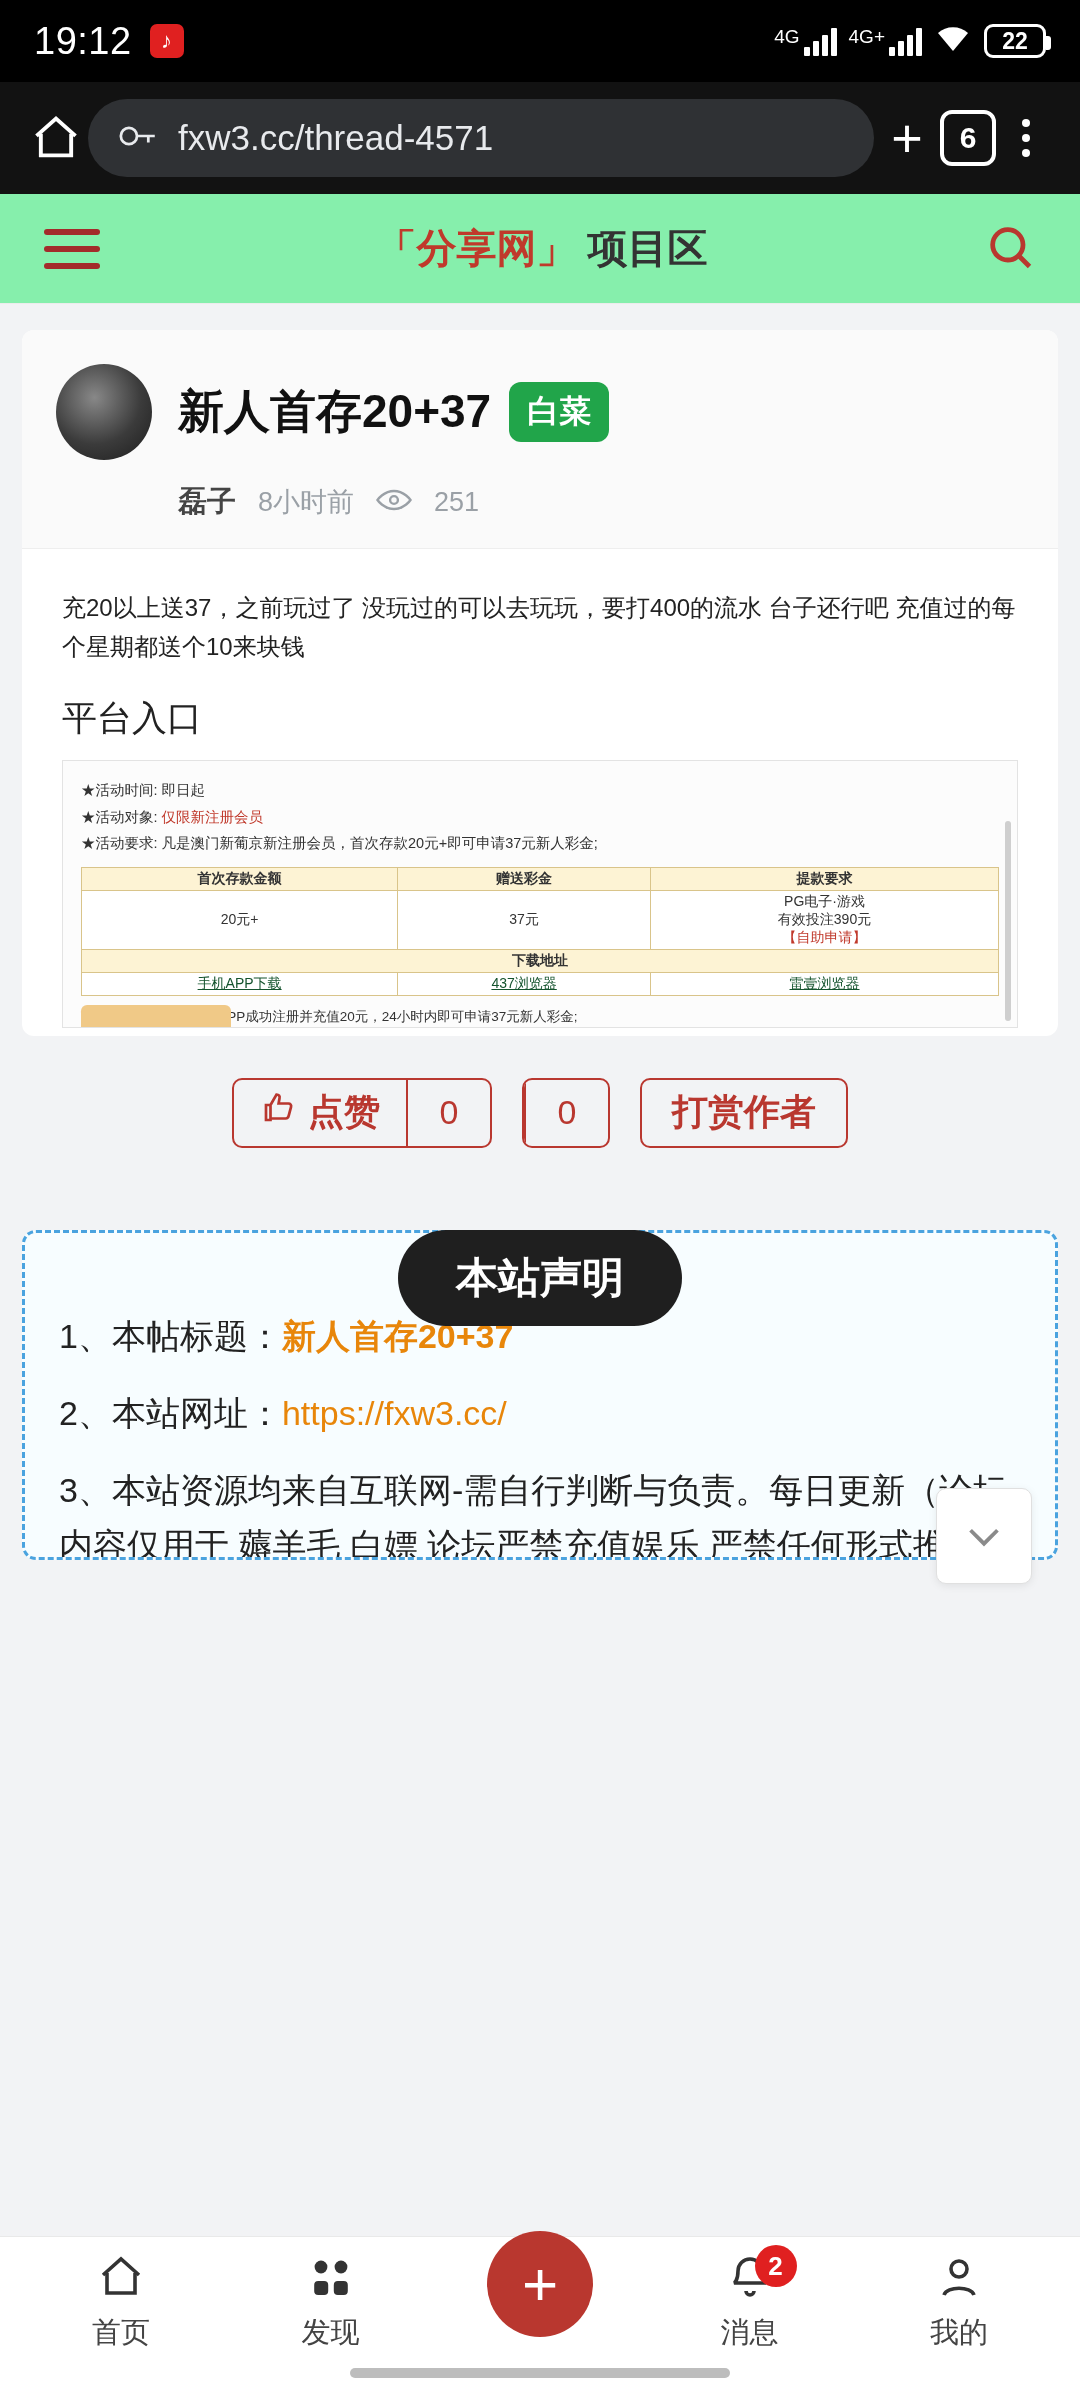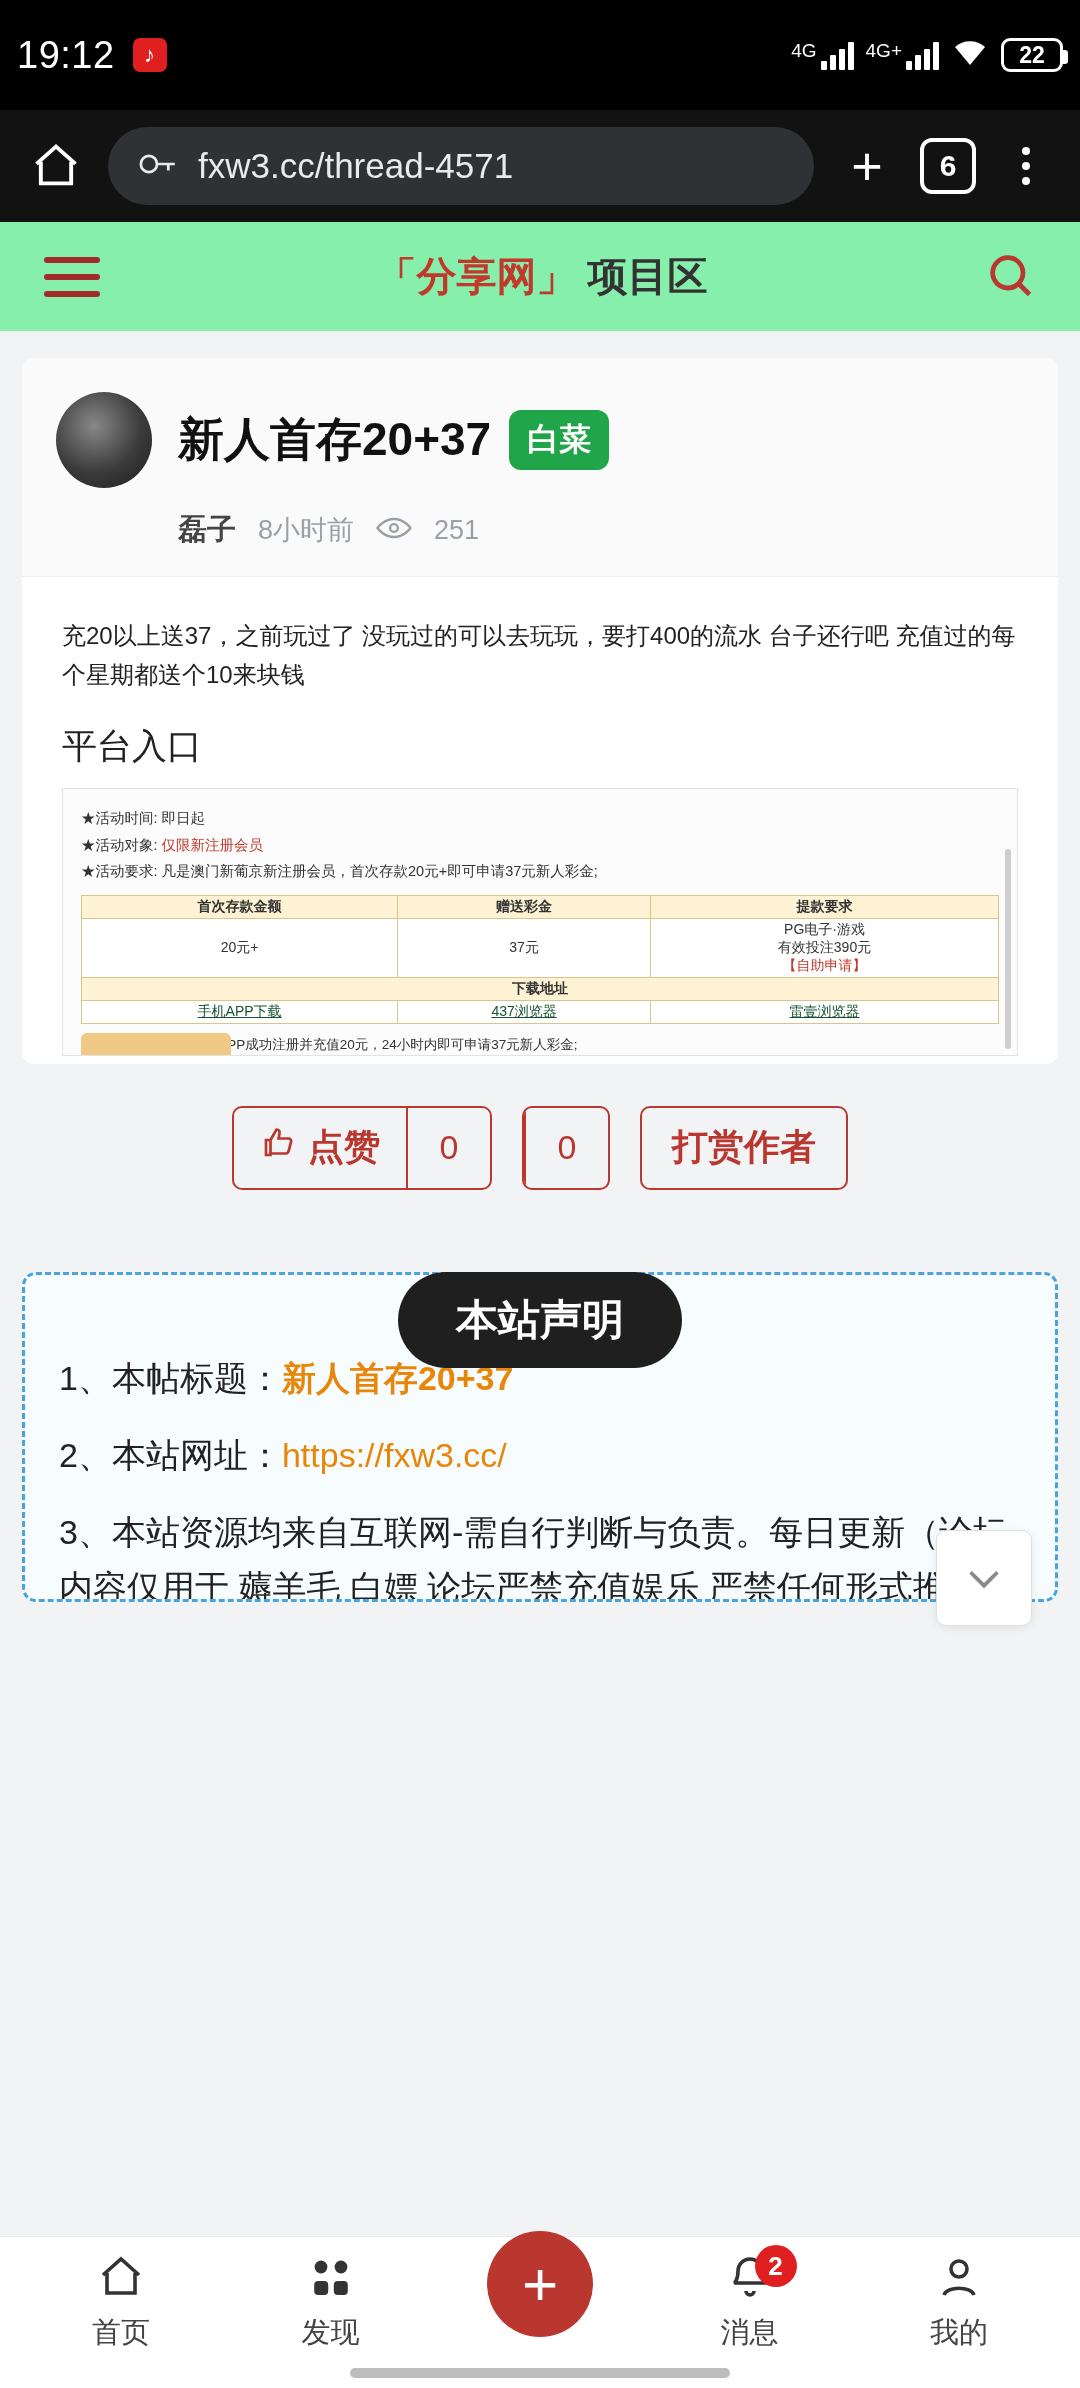--- a/index.html
+++ b/index.html
@@ -6,27 +6,27 @@
   html, body {
     width: 1080px; height: 2388px;
     font-family: "Liberation Sans", sans-serif;
     background: #ffffff;
     overflow: hidden;
   }
   body { position: relative; }
 
   
   .statusbar {
-    height: 110px;
+    height: 82px;
     background: #000;
     color: #fff;
     display: flex;
     align-items: center;
     justify-content: space-between;
-    padding: 0 17px;
+    padding: 0 34px;
   }
   .sb-left { display: flex; align-items: center; gap: 18px; }
   .sb-time { font-size: 38px; font-weight: 500; letter-spacing: 0.5px; }
   .sb-netease {
     width: 34px; height: 34px; border-radius: 7px;
     background: #e02020; display: flex; align-items: center; justify-content: center;
     font-size: 22px; color: #fff;
   }
   .sb-right { display: flex; align-items: center; gap: 12px; }
   .sig { display: flex; align-items: flex-end; gap: 3px; height: 30px; }
@@ -43,21 +43,21 @@
     font-size: 23px; font-weight: 600; padding: 0 6px; position: relative;
   }
   .battery::after {
     content: ""; position: absolute; right: -8px; top: 9px;
     width: 5px; height: 14px; background: #fff; border-radius: 0 3px 3px 0;
   }
 
   
   .chrome {
     height: 112px; background: #121212;
-    display: flex; align-items: center; padding: 0 26px; gap: 22px;
+    display: flex; align-items: center; padding: 0 26px; gap: 2px;
   }
   .home-btn { width: 60px; height: 60px; display:flex; align-items:center; justify-content:center; }
   .omnibox {
     flex: 1; height: 78px; background: #2f3134; border-radius: 39px;
     display: flex; align-items: center; padding: 0 28px; gap: 20px;
     min-width: 0;
   }
   .omnibox .url {
     color: #e8eaed; font-size: 35px; white-space: nowrap; overflow: hidden; text-overflow: ellipsis;
   }
@@ -132,21 +132,21 @@
     background: #cfcfcf; border-radius: 3px;
   }
   .promo .btn-peek {
     position: absolute; left: 18px; bottom: 0; width: 150px; height: 22px;
     background: #f0c987; border-radius: 6px 6px 0 0;
   }
 
   
   .actions { display: flex; gap: 30px; padding: 42px 34px 38px; justify-content: center; }
   .act {
-    display: flex; border: 2px solid #b9372f; border-radius: 10px; overflow: hidden; height: 84px;
+    display: flex; border: 2px solid #b9372f; border-radius: 10px; overflow: hidden; height: 70px;
   }
   .act .lbl {
     display: flex; align-items: center; gap: 12px; padding: 0 26px;
     font-size: 36px; color: #b9372f; font-weight: 600;
   }
   .act .cnt {
     display: flex; align-items: center; justify-content: center;
     width: 84px; border-left: 2px solid #b9372f; font-size: 34px; color: #b9372f;
   }
   .act.single .lbl { padding: 0 30px; }

